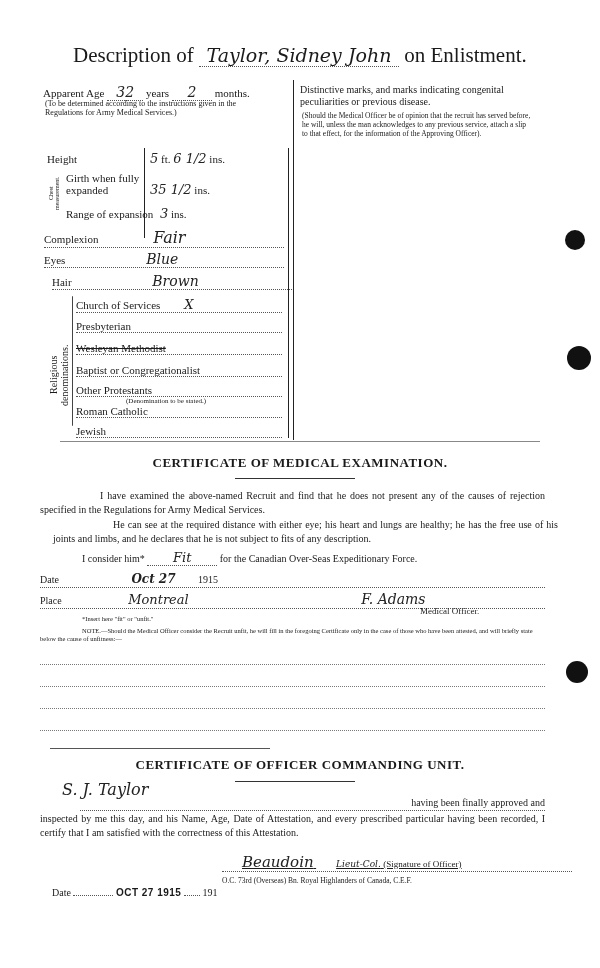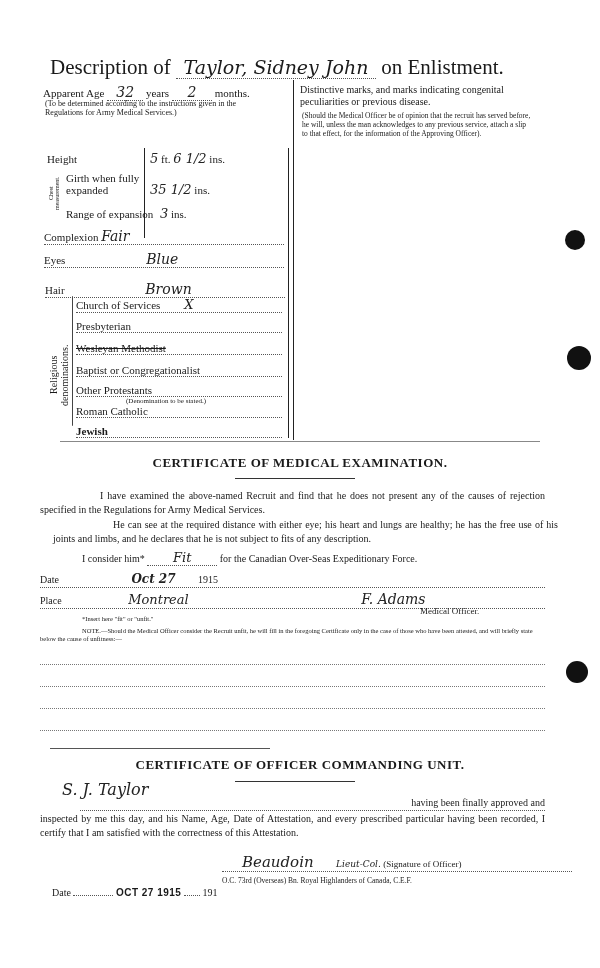--- a/index.html
+++ b/index.html
@@ -1,21 +1,21 @@
 <!DOCTYPE html>
 <html><head>
 <meta charset="utf-8">
 <style>
   html, body { margin:0; padding:0; background:#ffffff; }
   body { width:600px; height:968px; position:relative; overflow:hidden;
          font-family:"Liberation Serif", serif; color:#1a1a1a; }
   .abs { position:absolute; }
   .hand { font-family:"DejaVu Serif", serif; font-style:italic; color:#222; }
   .dots { border-bottom:1px dotted #555; }
-  .title { left:50px; top:43px; font-size:21px; white-space:nowrap;margin-top:12px; }
+  .title { left:73px; top:43px; font-size:21px; white-space:nowrap; }
   .title .name { display:inline-block; min-width:200px; border-bottom:1px dotted #555;
                  font-style:italic; font-family:"DejaVu Serif", serif; font-size:19px; text-align:center; }
   .small { font-size:8px; line-height:9px; }
   .lbl { font-size:11px; }
   .vline { position:absolute; background:#222; width:1px; }
   .hole { position:absolute; width:20px; height:20px; border-radius:50%; background:#111; }
   .h2 { font-size:13px; font-weight:bold; letter-spacing:0.5px; text-align:center; width:600px; left:0; }
   .para { font-size:10px; line-height:14px; }
   .rule { position:absolute; height:1px; background:#333; }
   .rowline { position:absolute; left:40px; width:505px; border-bottom:1px dotted #777; height:0; }
@@ -64,42 +64,42 @@
   <span>ins.</span>
 </div>
 <div class="abs lbl" style="left:66px;top:208px;">Range of expansion</div>
 <div class="abs lbl" style="left:160px;top:206px;white-space:nowrap;">
   <span class="hand" style="font-size:13px;">3</span>
   <span>ins.</span>
 </div>
 
 <div class="abs lbl dots" style="left:44px;top:228px;width:240px;">
   <span>Complexion</span>
-  <span class="hand" style="font-size:14px;">Fair</span>
+  <span class="hand" style="margin-left:52px;font-size:16px;">Fair</span>
 </div>
 <div class="abs lbl dots" style="left:44px;top:251px;width:240px;">
   <span>Eyes</span>
   <span class="hand" style="margin-left:78px;font-size:14px;">Blue</span>
 </div>
-<div class="abs lbl dots" style="left:45px;top:273px;width:240px;margin-top:8px;">
+<div class="abs lbl dots" style="left:52px;top:273px;width:240px;">
   <span>Hair</span>
   <span class="hand" style="margin-left:78px;font-size:14px;">Brown</span>
 </div>
 
 <div class="abs" style="left:48px;top:330px;font-size:10px;writing-mode:vertical-rl;transform:rotate(180deg);height:90px;text-align:center;line-height:11px;">Religious denominations.</div>
 <div class="abs" style="left:72px;top:296px;width:1px;height:130px;border-left:1px solid #444;border-radius:4px;"></div>
 
 <div class="abs lbl dots" style="left:76px;top:297px;width:206px;"><span>Church of Services</span><span class="hand" style="margin-left:24px;font-size:13px;">X</span></div>
 <div class="abs lbl dots" style="left:76px;top:320px;width:206px;">Presbyterian</div>
 <div class="abs lbl dots" style="left:76px;top:342px;width:206px;"><span style="text-decoration:line-through;">Wesleyan Methodist</span></div>
 <div class="abs lbl dots" style="left:76px;top:364px;width:206px;">Baptist or Congregationalist</div>
 <div class="abs lbl dots" style="left:76px;top:384px;width:206px;">Other Protestants</div>
 <div class="abs small" style="left:78px;top:397px;font-size:7px;padding-left:48px;">(Denomination to be stated.)</div>
 <div class="abs lbl dots" style="left:76px;top:405px;width:206px;">Roman Catholic</div>
-<div class="abs lbl dots" style="left:76px;top:425px;width:206px;font-weight:bold;">Jewish</div>
+<div class="abs lbl dots" style="left:76px;top:425px;width:206px;">Jewish</div>
 
 <div class="rule" style="left:60px;top:441px;width:480px;background:#888;"></div>
 
 <div class="abs h2" style="top:455px;">CERTIFICATE OF MEDICAL EXAMINATION.</div>
 <div class="rule" style="left:235px;top:478px;width:120px;"></div>
 
 <div class="abs para" style="left:40px;top:489px;width:505px;text-indent:60px;text-align:justify;">I have examined the above-named Recruit and find that he does not present any of the causes of rejection specified in the Regulations for Army Medical Services.</div>
 <div class="abs para" style="left:53px;top:518px;width:505px;text-indent:60px;text-align:justify;">He can see at the required distance with either eye; his heart and lungs are healthy; he has the free use of his joints and limbs, and he declares that he is not subject to fits of any description.</div>
 
 <div class="abs para" style="left:82px;top:551px;white-space:nowrap;">
@@ -128,21 +128,21 @@
 <div class="rowline" style="top:730px;"></div>
 <div class="rule" style="left:50px;top:748px;width:220px;background:#555;"></div>
 
 <div class="abs h2" style="top:757px;">CERTIFICATE OF OFFICER COMMANDING UNIT.</div>
 <div class="rule" style="left:235px;top:781px;width:120px;"></div>
 
 <div class="abs hand" style="left:62px;top:780px;font-size:16px;">S. J. Taylor</div>
 <div class="abs para dots" style="left:80px;top:796px;width:465px;text-align:right;">having been finally approved and</div>
 <div class="abs para" style="left:40px;top:812px;width:505px;text-align:justify;">inspected by me this day, and his Name, Age, Date of Attestation, and every prescribed particular having been recorded, I certify that I am satisfied with the correctness of this Attestation.</div>
 
-<div class="abs para" style="left:222px;top:855px;width:350px;white-space:nowrap;border-bottom:1px dotted #555;">
+<div class="abs para" style="left:222px;top:855px;width:350px;white-space:nowrap;border-bottom:1px dotted #555;text-decoration:underline;">
   <span class="hand" style="font-size:15px;margin-left:20px;">Beaudoin</span>
   <span class="hand" style="margin-left:20px;font-size:9px;">Lieut-Col.</span>
   <span style="font-size:9px;">(Signature of Officer)</span>
 </div>
 <div class="abs" style="left:222px;top:876px;font-size:7.5px;">O.C. 73rd (Overseas) Bn. Royal Highlanders of Canada, C.E.F.</div>
 
 <div class="abs para" style="left:52px;top:886px;white-space:nowrap;">
   <span>Date</span>
   <span class="dots" style="display:inline-block;width:40px;"></span>
   <span style="font-family:'Liberation Sans',sans-serif;font-weight:bold;font-size:10px;letter-spacing:0.5px;">OCT 27 1915</span>

